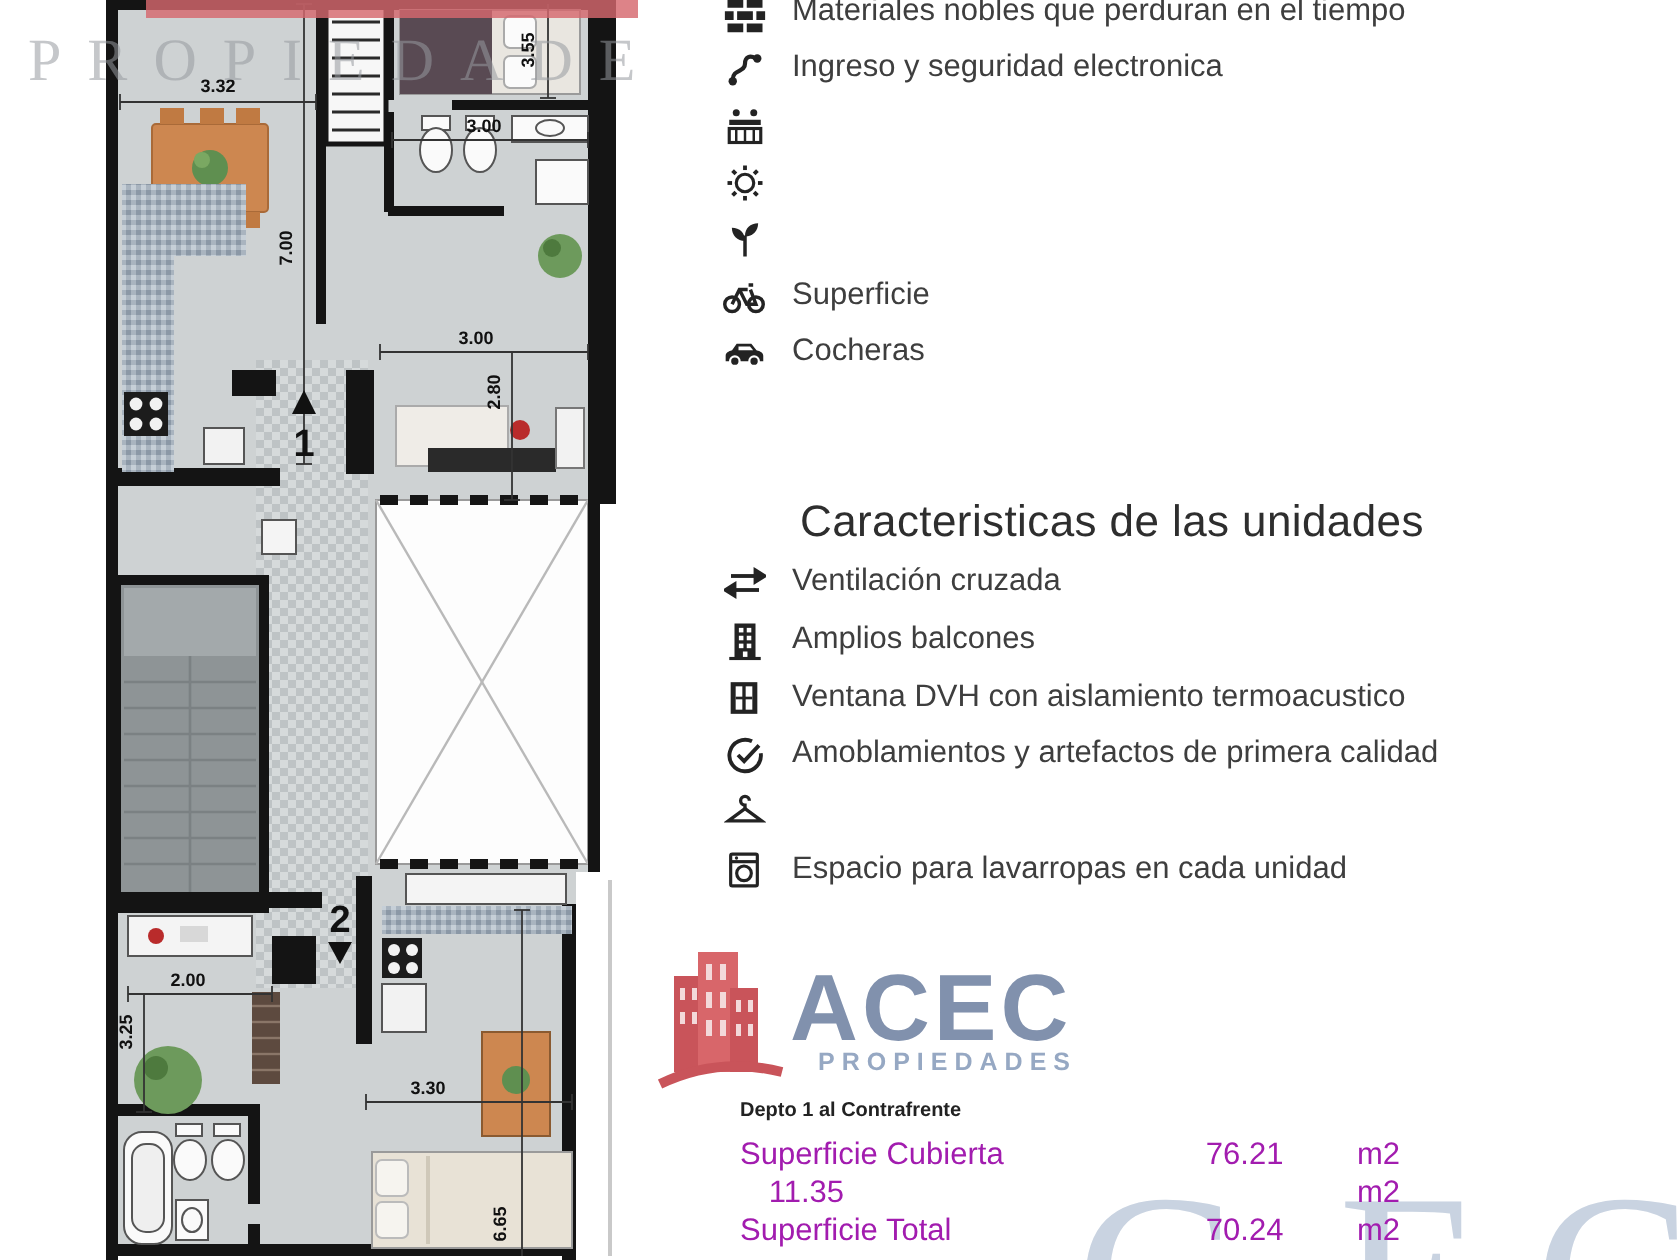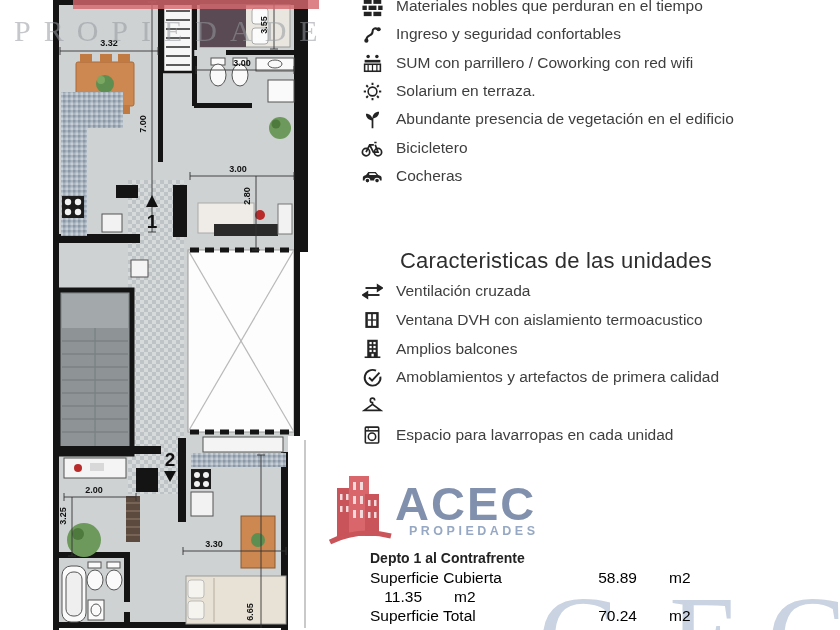--- a/index.html
+++ b/index.html
@@ -35,22 +35,22 @@
   #logo{left:325px;top:462px;width:256px;height:90px;background:rgba(255,255,255,0.8);
         z-index:3;}
   #logo-row{position:absolute;left:4px;top:6px;display:flex;align-items:flex-start;}
   #logo-brand{font-size:47px;font-weight:bold;color:#8191ad;letter-spacing:2px;
               line-height:1;margin-top:12px;}
   #logo-sub{position:absolute;left:84px;top:62px;font-size:12.5px;letter-spacing:3.5px;
             color:#96a8c3;font-weight:bold;}
 
   
   #summary{left:370px;top:550px;width:330px;z-index:3;}
-  #summary-title{font-size:14px;font-weight:bold;color:#222;height:19px;}
-  .sum-row{display:flex;font-size:15.5px;color:#000000;height:18.8px;align-items:center;}
+  #summary-title{font-size:10px;font-weight:bold;color:#222;height:19px;}
+  .sum-row{display:flex;font-size:15.5px;color:#a21caf;height:18.8px;align-items:center;justify-content:space-between;}
   .sum-label{width:215px;}
   .sum-value{width:52px;text-align:right;}
   .sum-unit{margin-left:32px;}
 </style>
 </head>
 <body>
 
 <svg id="plan" class="abs" width="292" height="630" viewBox="0 0 292 630">
   <defs>
     <pattern id="tile" width="8" height="8" patternUnits="userSpaceOnUse">
@@ -296,73 +296,70 @@
     <span class="feat-label">Materiales nobles que perduran en el tiempo</span>
   </div>
   <div class="feat-row">
     <span class="ic">
       <svg width="21" height="21" viewBox="0 0 24 24" fill="none" stroke="#232323" stroke-width="2.4">
         <path d="M5 18 C5 12, 12 14, 12 9 C12 5, 15 4, 18 6"></path>
         <circle cx="5" cy="19" r="2.4" fill="#232323" stroke="none"></circle>
         <circle cx="19" cy="6" r="2.4" fill="#232323" stroke="none"></circle>
       </svg>
       </span>
-    <span class="feat-label">Ingreso y seguridad confortables</span>
+    <span class="feat-label">Ingreso y seguridad electronica</span>
   </div>
   <div class="feat-row">
     <span class="ic">
       <svg width="21" height="21" viewBox="0 0 24 24">
         <circle cx="7" cy="5" r="2" fill="#232323"></circle>
           <circle cx="17" cy="5" r="2" fill="#232323"></circle>
         <rect x="3" y="9" width="18" height="3" fill="#232323"></rect>
         <rect x="3" y="14" width="18" height="8" fill="none" stroke="#232323" stroke-width="1.8"></rect>
         <line x1="7" y1="14" x2="7" y2="22" stroke="#232323" stroke-width="1.4"></line>
         <line x1="12" y1="14" x2="12" y2="22" stroke="#232323" stroke-width="1.4"></line>
         <line x1="17" y1="14" x2="17" y2="22" stroke="#232323" stroke-width="1.4"></line>
       </svg>
       </span>
-    <span class="feat-label">SUM con parrillero / Coworking con red wifi</span>
   </div>
   <div class="feat-row">
     <span class="ic">
       <svg width="21" height="21" viewBox="0 0 24 24" fill="none" stroke="#232323" stroke-width="1.8">
         <circle cx="12" cy="12" r="5"></circle>
         <g stroke-width="2.2">
           <line x1="12" y1="2" x2="12" y2="4.6"></line>
             <line x1="12" y1="19.4" x2="12" y2="22"></line>
           <line x1="2" y1="12" x2="4.6" y2="12"></line>
             <line x1="19.4" y1="12" x2="22" y2="12"></line>
           <line x1="4.9" y1="4.9" x2="6.8" y2="6.8"></line>
             <line x1="17.2" y1="17.2" x2="19.1" y2="19.1"></line>
           <line x1="4.9" y1="19.1" x2="6.8" y2="17.2"></line>
             <line x1="17.2" y1="6.8" x2="19.1" y2="4.9"></line>
         </g>
       </svg>
       </span>
-    <span class="feat-label">Solarium en terraza.</span>
   </div>
   <div class="feat-row">
     <span class="ic">
       <svg width="21" height="21" viewBox="0 0 24 24">
         <path d="M12 22 V10" stroke="#232323" stroke-width="2" fill="none"></path>
         <path d="M12 13 C7.5 13 4.5 10 4.5 5.5 C9 5.5 12 8.5 12 13Z" fill="#232323"></path>
         <path d="M12 10 C12 6 15 3 19.5 3 C19.5 7.5 16.5 10.5 12 10.5Z" fill="#232323"></path>
       </svg>
       </span>
-    <span class="feat-label">Abundante  presencia de vegetación en el edificio</span>
   </div>
   <div class="feat-row">
     <span class="ic">
       <svg width="22" height="22" viewBox="0 0 24 24" fill="none" stroke="#232323" stroke-width="1.9">
         <circle cx="5.5" cy="16.5" r="4"></circle>
           <circle cx="18.5" cy="16.5" r="4"></circle>
         <path d="M5.5 16.5 L9.5 8.5 H14 M9.5 8.5 L13.5 16.5 L18.5 16.5 L15.5 8.5 M14.5 6 H17"></path>
       </svg>
       </span>
-    <span class="feat-label">Bicicletero</span>
+    <span class="feat-label">Superficie</span>
   </div>
   <div class="feat-row">
     <span class="ic">
       <svg width="22" height="22" viewBox="0 0 24 24">
         <path d="M2 17 V14 C2 12.5 3.5 11.5 5.5 11 L8 7.5 H16 L18.8 11 C21 11.5 22.5 12.5 22.5 14 V17 Z" fill="#232323"></path>
         <path d="M9 9 H15.3 L17 11 H9Z" fill="#fff"></path>
         <circle cx="7" cy="17" r="2.6" fill="#232323" stroke="#fff" stroke-width="1.2"></circle>
         <circle cx="17.5" cy="17" r="2.6" fill="#232323" stroke="#fff" stroke-width="1.2"></circle>
       </svg>
       </span>
@@ -376,49 +373,49 @@
   <div class="feat-row">
     <span class="ic">
       <svg width="21" height="21" viewBox="0 0 24 24" stroke="#232323" stroke-width="2.2" fill="#232323">
         <line x1="4" y1="8" x2="19" y2="8"></line>
           <polygon points="18,4.8 23,8 18,11.2"></polygon>
         <line x1="5" y1="16" x2="20" y2="16"></line>
           <polygon points="6,12.8 1,16 6,19.2"></polygon>
       </svg>
       </span>
     <span class="feat-label">Ventilación cruzada</span>
-  </div>
-  <div class="feat-row">
-    <span class="ic">
-      <svg width="20" height="20" viewBox="0 0 24 24">
-        <rect x="4" y="2.5" width="16" height="19" fill="#232323"></rect>
-        <rect x="7" y="5" width="4" height="14" fill="#fff"></rect>
-        <rect x="13" y="5" width="4" height="14" fill="#fff"></rect>
-        <line x1="7" y1="12" x2="17" y2="12" stroke="#232323" stroke-width="1.6"></line>
-      </svg>
-      </span>
-    <span class="feat-label">Ventana DVH con aislamiento termoacustico</span>
   </div>
   <div class="feat-row">
     <span class="ic">
       <svg width="21" height="21" viewBox="0 0 24 24">
         <rect x="6" y="2" width="12" height="20" fill="#232323"></rect>
         <g fill="#fff">
           <rect x="8.5" y="4.5" width="2.6" height="2.6"></rect>
             <rect x="13" y="4.5" width="2.6" height="2.6"></rect>
           <rect x="8.5" y="9" width="2.6" height="2.6"></rect>
             <rect x="13" y="9" width="2.6" height="2.6"></rect>
           <rect x="8.5" y="13.5" width="2.6" height="2.6"></rect>
             <rect x="13" y="13.5" width="2.6" height="2.6"></rect>
           <rect x="10.8" y="18" width="2.6" height="4"></rect>
         </g>
         <line x1="3" y1="22" x2="21" y2="22" stroke="#232323" stroke-width="1.8"></line>
       </svg>
       </span>
     <span class="feat-label">Amplios balcones</span>
+  </div>
+  <div class="feat-row">
+    <span class="ic">
+      <svg width="20" height="20" viewBox="0 0 24 24">
+        <rect x="4" y="2.5" width="16" height="19" fill="#232323"></rect>
+        <rect x="7" y="5" width="4" height="14" fill="#fff"></rect>
+        <rect x="13" y="5" width="4" height="14" fill="#fff"></rect>
+        <line x1="7" y1="12" x2="17" y2="12" stroke="#232323" stroke-width="1.6"></line>
+      </svg>
+      </span>
+    <span class="feat-label">Ventana DVH con aislamiento termoacustico</span>
   </div>
   <div class="feat-row">
     <span class="ic">
       <svg width="21" height="21" viewBox="0 0 24 24" fill="none" stroke="#232323" stroke-width="2.2">
         <path d="M21 11 A9 9 0 1 1 16 4.2"></path>
         <polyline points="8,12 11.5,15.5 20,6.5"></polyline>
       </svg>
       </span>
     <span class="feat-label">Amoblamientos y artefactos de primera calidad</span>
   </div>
@@ -470,21 +467,21 @@
       </svg></span>
     <span id="logo-brand">ACEC</span>
   </div>
   <span id="logo-sub">PROPIEDADES</span>
 </div>
 
 <div id="summary" class="abs">
   <div id="summary-title">Depto 1 al Contrafrente</div>
   <div class="sum-row">
     <span class="sum-label">Superficie Cubierta</span>
-    <span class="sum-value">58.89</span>
+    <span class="sum-value">76.21</span>
     <span class="sum-unit">m2</span>
   </div>
   <div class="sum-row">
     <span class="sum-value">11.35</span>
     <span class="sum-unit">m2</span>
   </div>
   <div class="sum-row">
     <span class="sum-label">Superficie Total</span>
     <span class="sum-value">70.24</span>
     <span class="sum-unit">m2</span>

